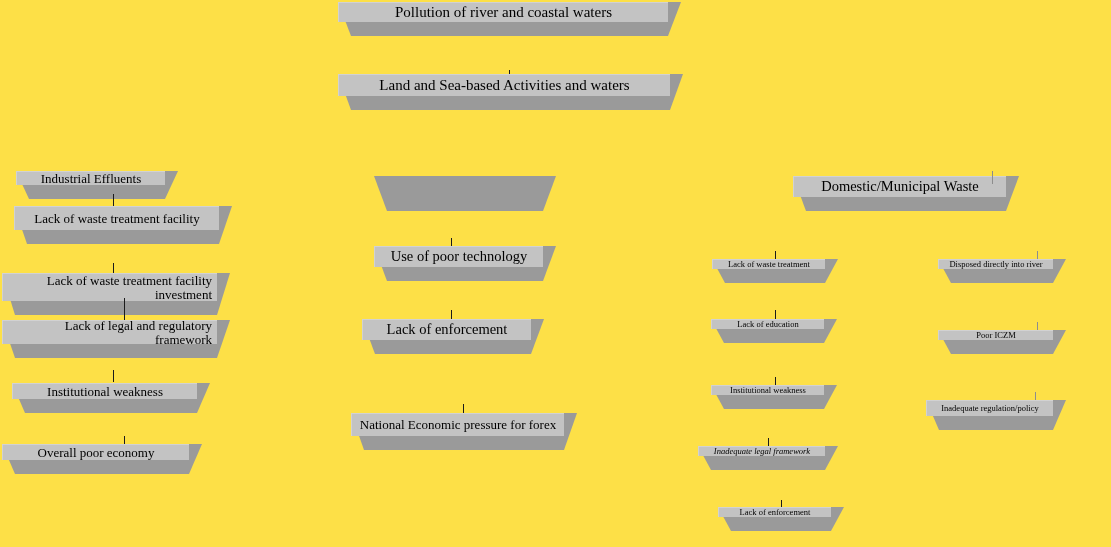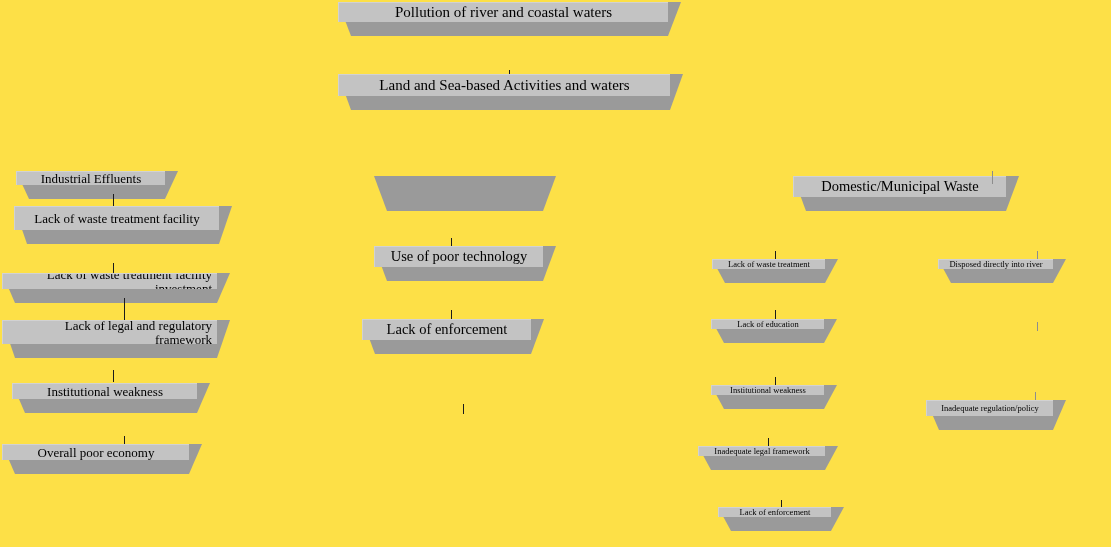--- a/index.html
+++ b/index.html
@@ -92,21 +92,21 @@
 
   <div class="stub" style="left:113px; top:194px; height:12px;"></div>
 
   <div class="node fs-sm" style="left:14px; top:206px; width:218px; height:38px;">
     <div class="base"></div>
     <div class="face">Lack of waste treatment facility</div>
   </div>
 
   <div class="stub" style="left:113px; top:263px; height:12px;"></div>
 
-  <div class="node fs-sm" style="left:2px; top:273px; width:228px; height:30px;">
+  <div class="node fs-sm" style="left:2px; top:273px; width:228px; height:42px;">
     <div class="base"></div>
     <div class="face">Lack of waste treatment facility investment</div>
   </div>
 
   <div class="stub" style="left:124px; top:298px; height:22px;"></div>
 
   <div class="node fs-sm" style="left:2px; top:320px; width:228px; height:38px;">
     <div class="base"></div>
     <div class="face">Lack of legal and regulatory framework</div>
   </div>
@@ -138,20 +138,24 @@
 
   <div class="stub" style="left:451px; top:310px; height:10px;"></div>
 
   <div class="node fs-lg" style="left:362px; top:319px; width:182px; height:35px;">
     <div class="base"></div>
     <div class="face">Lack of enforcement</div>
   </div>
 
   <div class="stub" style="left:463px; top:404px; height:10px;"></div>
 
+  <div class="node fs-sm" style="left:351px; top:413px; width:226px; height:37px;">
+    <div class="base"></div>
+    <div class="face">National Economic pressure for forex</div>
+  </div>
 
   <div class="node fs-lg" style="left:793px; top:176px; width:226px; height:35px;">
     <div class="base"></div>
     <div class="face">Domestic/Municipal Waste</div>
   </div>
 
   <div class="stub light" style="left:992px; top:171px; height:13px;"></div>
 
   <div class="stub" style="left:775px; top:251px; height:10px;"></div>
 
@@ -169,41 +173,45 @@
 
   <div class="stub" style="left:775px; top:377px; height:10px;"></div>
 
   <div class="node fs-xs" style="left:711px; top:385px; width:126px; height:24px;">
     <div class="base"></div>
     <div class="face">Institutional weakness</div>
   </div>
 
   <div class="stub" style="left:768px; top:438px; height:10px;"></div>
 
-  <div class="node fs-xs" style="left:698px; top:446px; width:140px; height:24px;">
+  <div class="node fs-xs" style="left:698px; top:446px; width:140px; height:24px;font-style:italic;">
     <div class="base"></div>
     <div class="face">Inadequate legal framework</div>
   </div>
 
   <div class="stub" style="left:781px; top:500px; height:8px;"></div>
 
   <div class="node fs-xs" style="left:718px; top:507px; width:126px; height:24px;">
     <div class="base"></div>
     <div class="face">Lack of enforcement</div>
   </div>
 
   <div class="stub light" style="left:1037px; top:251px; height:9px;"></div>
 
   <div class="node fs-xs" style="left:938px; top:259px; width:128px; height:24px;text-decoration:underline;">
     <div class="base"></div>
     <div class="face">Disposed directly into river</div>
   </div>
 
   <div class="stub light" style="left:1037px; top:322px; height:9px;"></div>
 
+  <div class="node fs-xs" style="left:938px; top:330px; width:128px; height:24px;">
+    <div class="base"></div>
+    <div class="face">Poor ICZM</div>
+  </div>
 
   <div class="stub light" style="left:1035px; top:392px; height:9px;"></div>
 
   <div class="node fs-xs" style="left:926px; top:400px; width:140px; height:30px;">
     <div class="base"></div>
     <div class="face">Inadequate regulation/policy</div>
   </div>
 
 </div>
 

